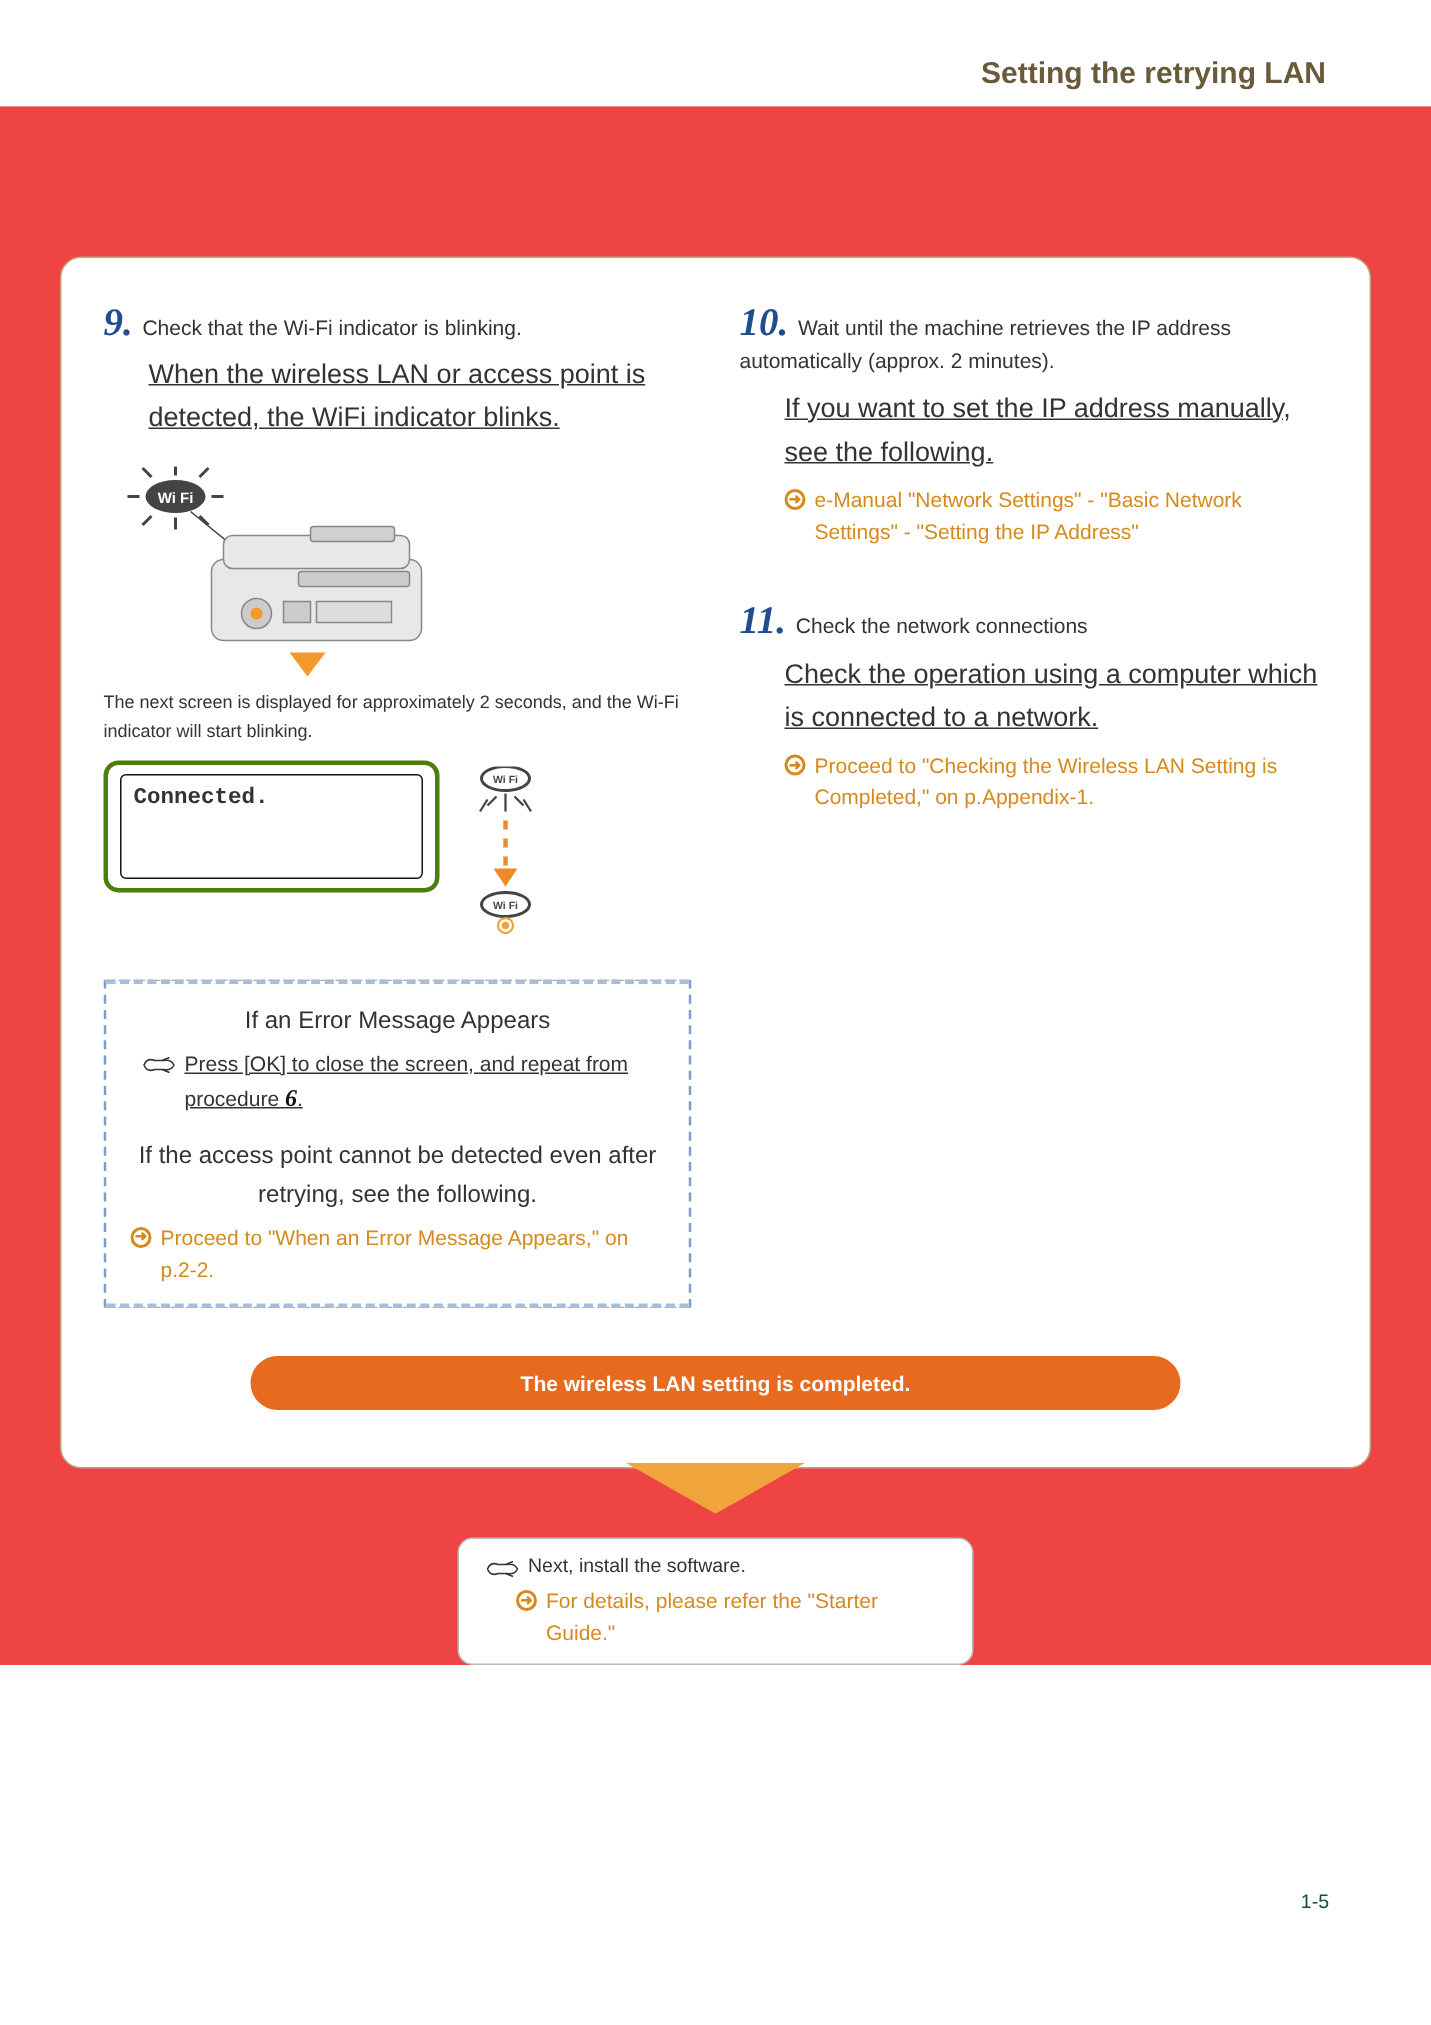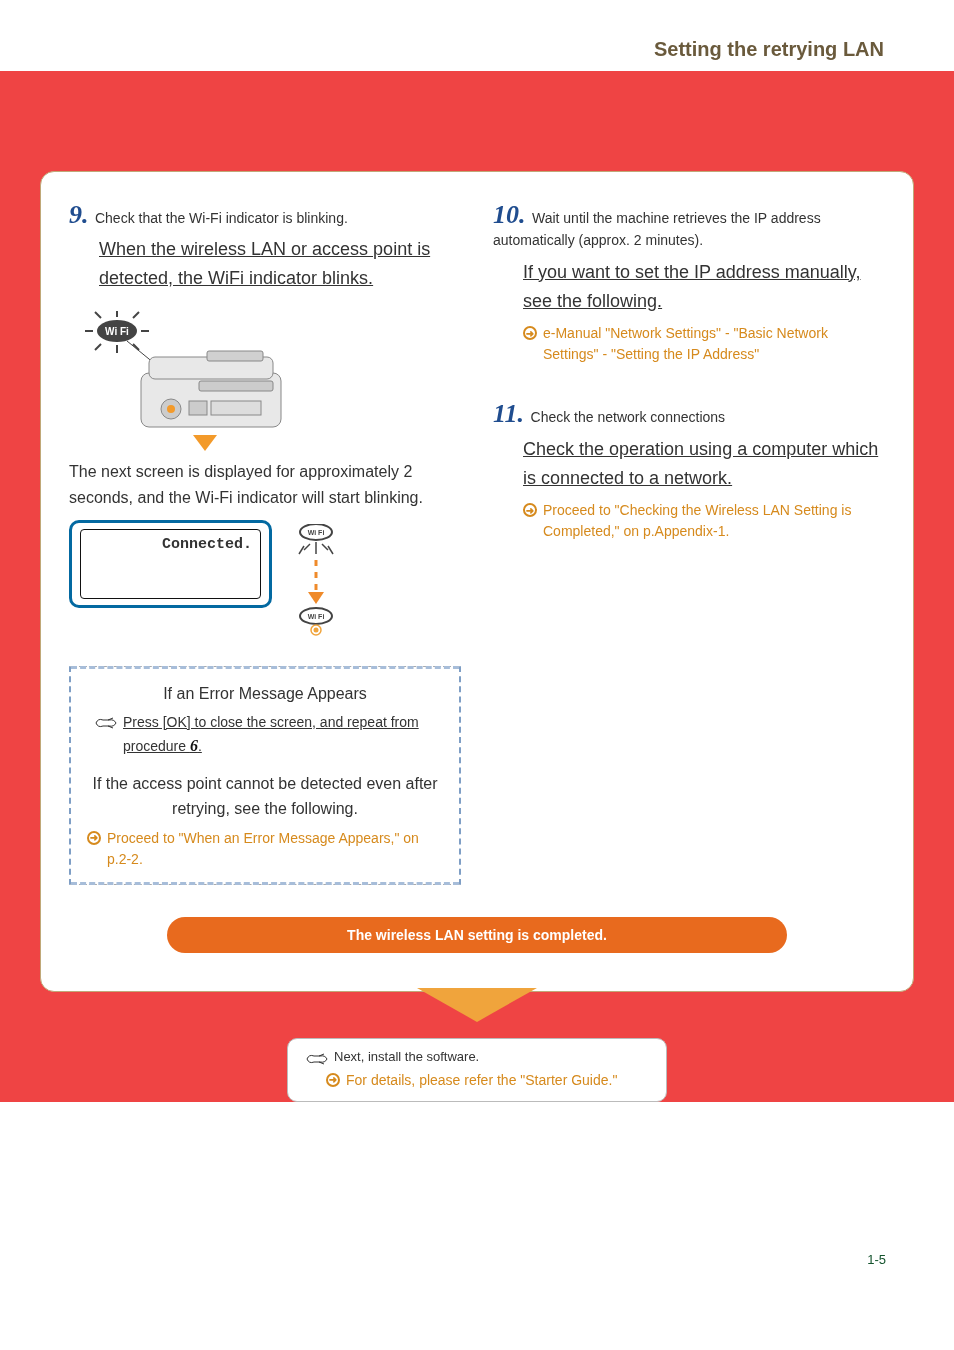--- a/index.html
+++ b/index.html
@@ -67,37 +67,36 @@
   .printer-wrap { margin: 8px 0 4px 0; }
   .printer-svg { display:block; }
   .down-tri {
     width: 0; height: 0;
     border-left: 12px solid transparent;
     border-right: 12px solid transparent;
     border-top: 16px solid #f39a2a;
     margin: 2px 0 8px 124px;
   }
   .caption {
-    font-size: 16px;
+    font-size: 12px;
     line-height: 1.6;
     color: #333;
     margin-bottom: 10px;
   }
   .screen-row {
     display: flex;
     gap: 24px;
     align-items: flex-start;
   }
   .lcd {
-    border: 3px solid #0369a1;
+    border: 3px solid #4d7c0f;
     border-radius: 10px;
-    width: 203px;
+    width: 224px;
     height: 88px;
     padding: 6px 8px;
-    text-align: right;
   }
   .lcd-inner {
     border: 1px solid #111;
     border-radius: 4px;
     height: 100%;
     padding: 6px 8px;
     font-family: "Courier New", monospace;
     font-size: 15px;
     font-weight: bold;
   }
@@ -161,21 +160,21 @@
     width: 120px; height: 34px;
     background: #f0a43c;
     clip-path: polygon(0 0, 100% 0, 50% 100%);
     margin: 0 auto;
     transform: translateY(-4px);
   }
   
   .next-box {
     border: 1px solid #bbb;
     border-radius: 10px;
-    width: 380px;
+    width: 344px;
     margin: 12px auto 0 auto;
     padding: 10px 18px;
     font-size: 13px;
     background:#fff;
   }
   .next-line { display:flex; gap:6px; align-items:flex-start; }
   .next-ref { display:flex; gap:6px; align-items:flex-start; margin-left:20px; margin-top:4px; }
 
   .page-num {
     text-align: right;

